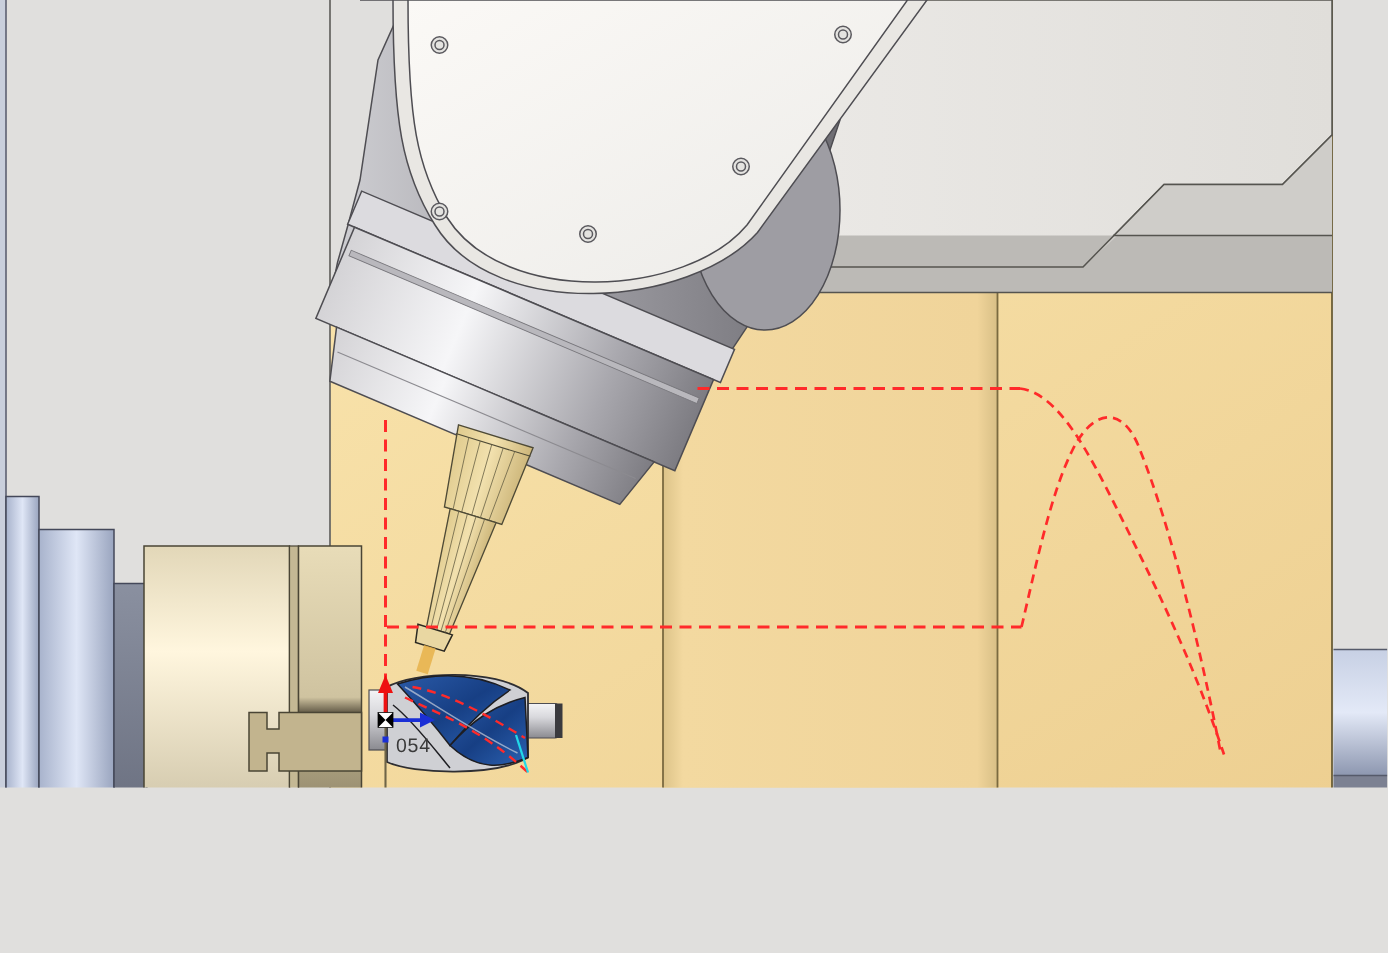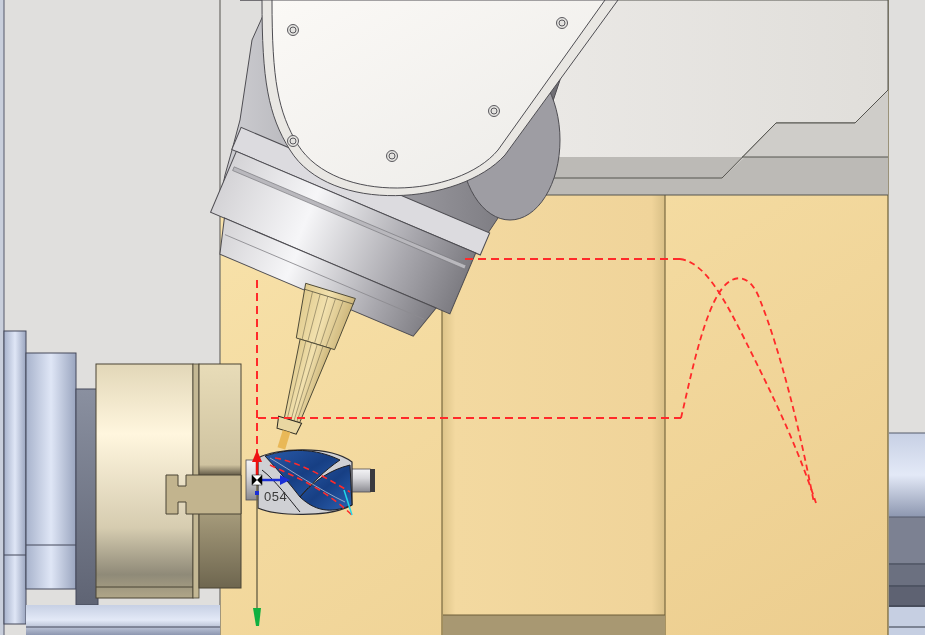--- a/index.html
+++ b/index.html
@@ -1,17 +1,17 @@
 <!DOCTYPE html>
 <html><head>
 <meta charset="utf-8">
 <style>
   html,body{margin:0;padding:0;}
   body{width:925px;height:635px;overflow:hidden;background:#e0dfdd;font-family:"Liberation Sans",sans-serif;position:relative;}
-  .viewport{position:absolute;left:0;top:0;width:925px;height:635px;overflow:hidden;background:#e0dfdd;}
+  .viewport{position:absolute;left:0;top:0;width:925px;height:525px;overflow:hidden;background:#e0dfdd;}
   svg{position:absolute;left:0;top:0;}
   .label054{position:absolute;left:264px;top:489px;font-size:13px;color:#3a3a3a;letter-spacing:0.5px;font-family:"Liberation Sans",sans-serif;}
 </style>
 </head>
 <body>
 
 <div class="viewport">
 <svg width="925" height="635" viewBox="0 0 925 635">
   <defs>
     <linearGradient id="enc" x1="0" y1="0" x2="1" y2="1">

